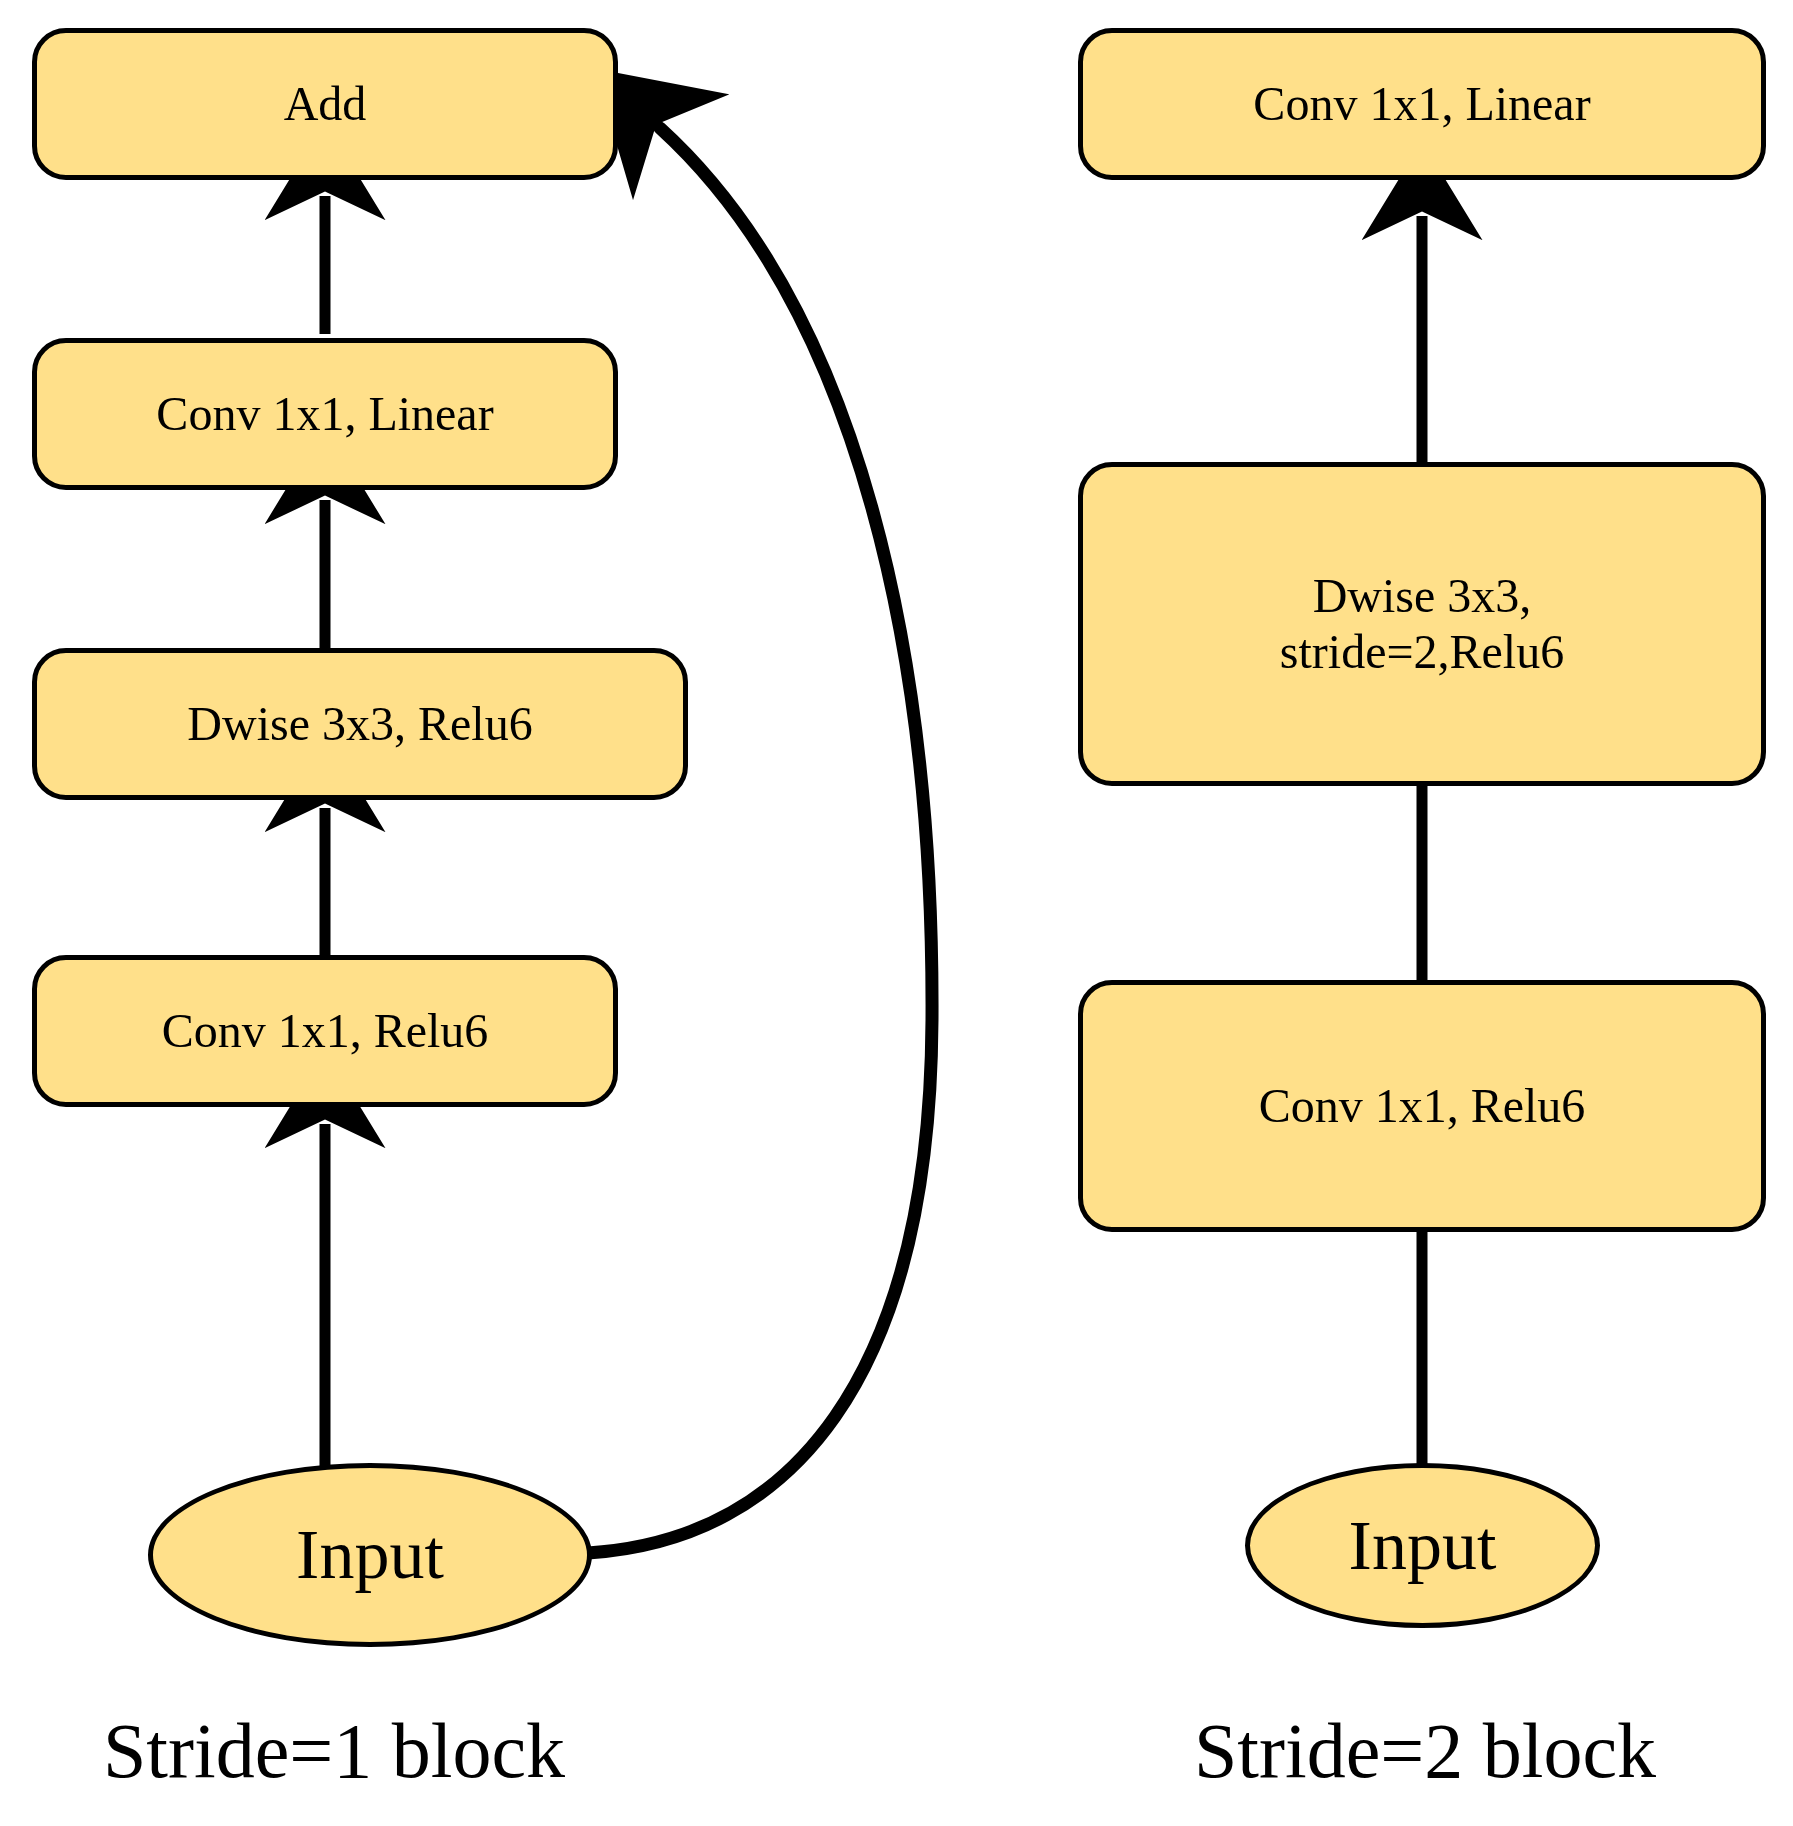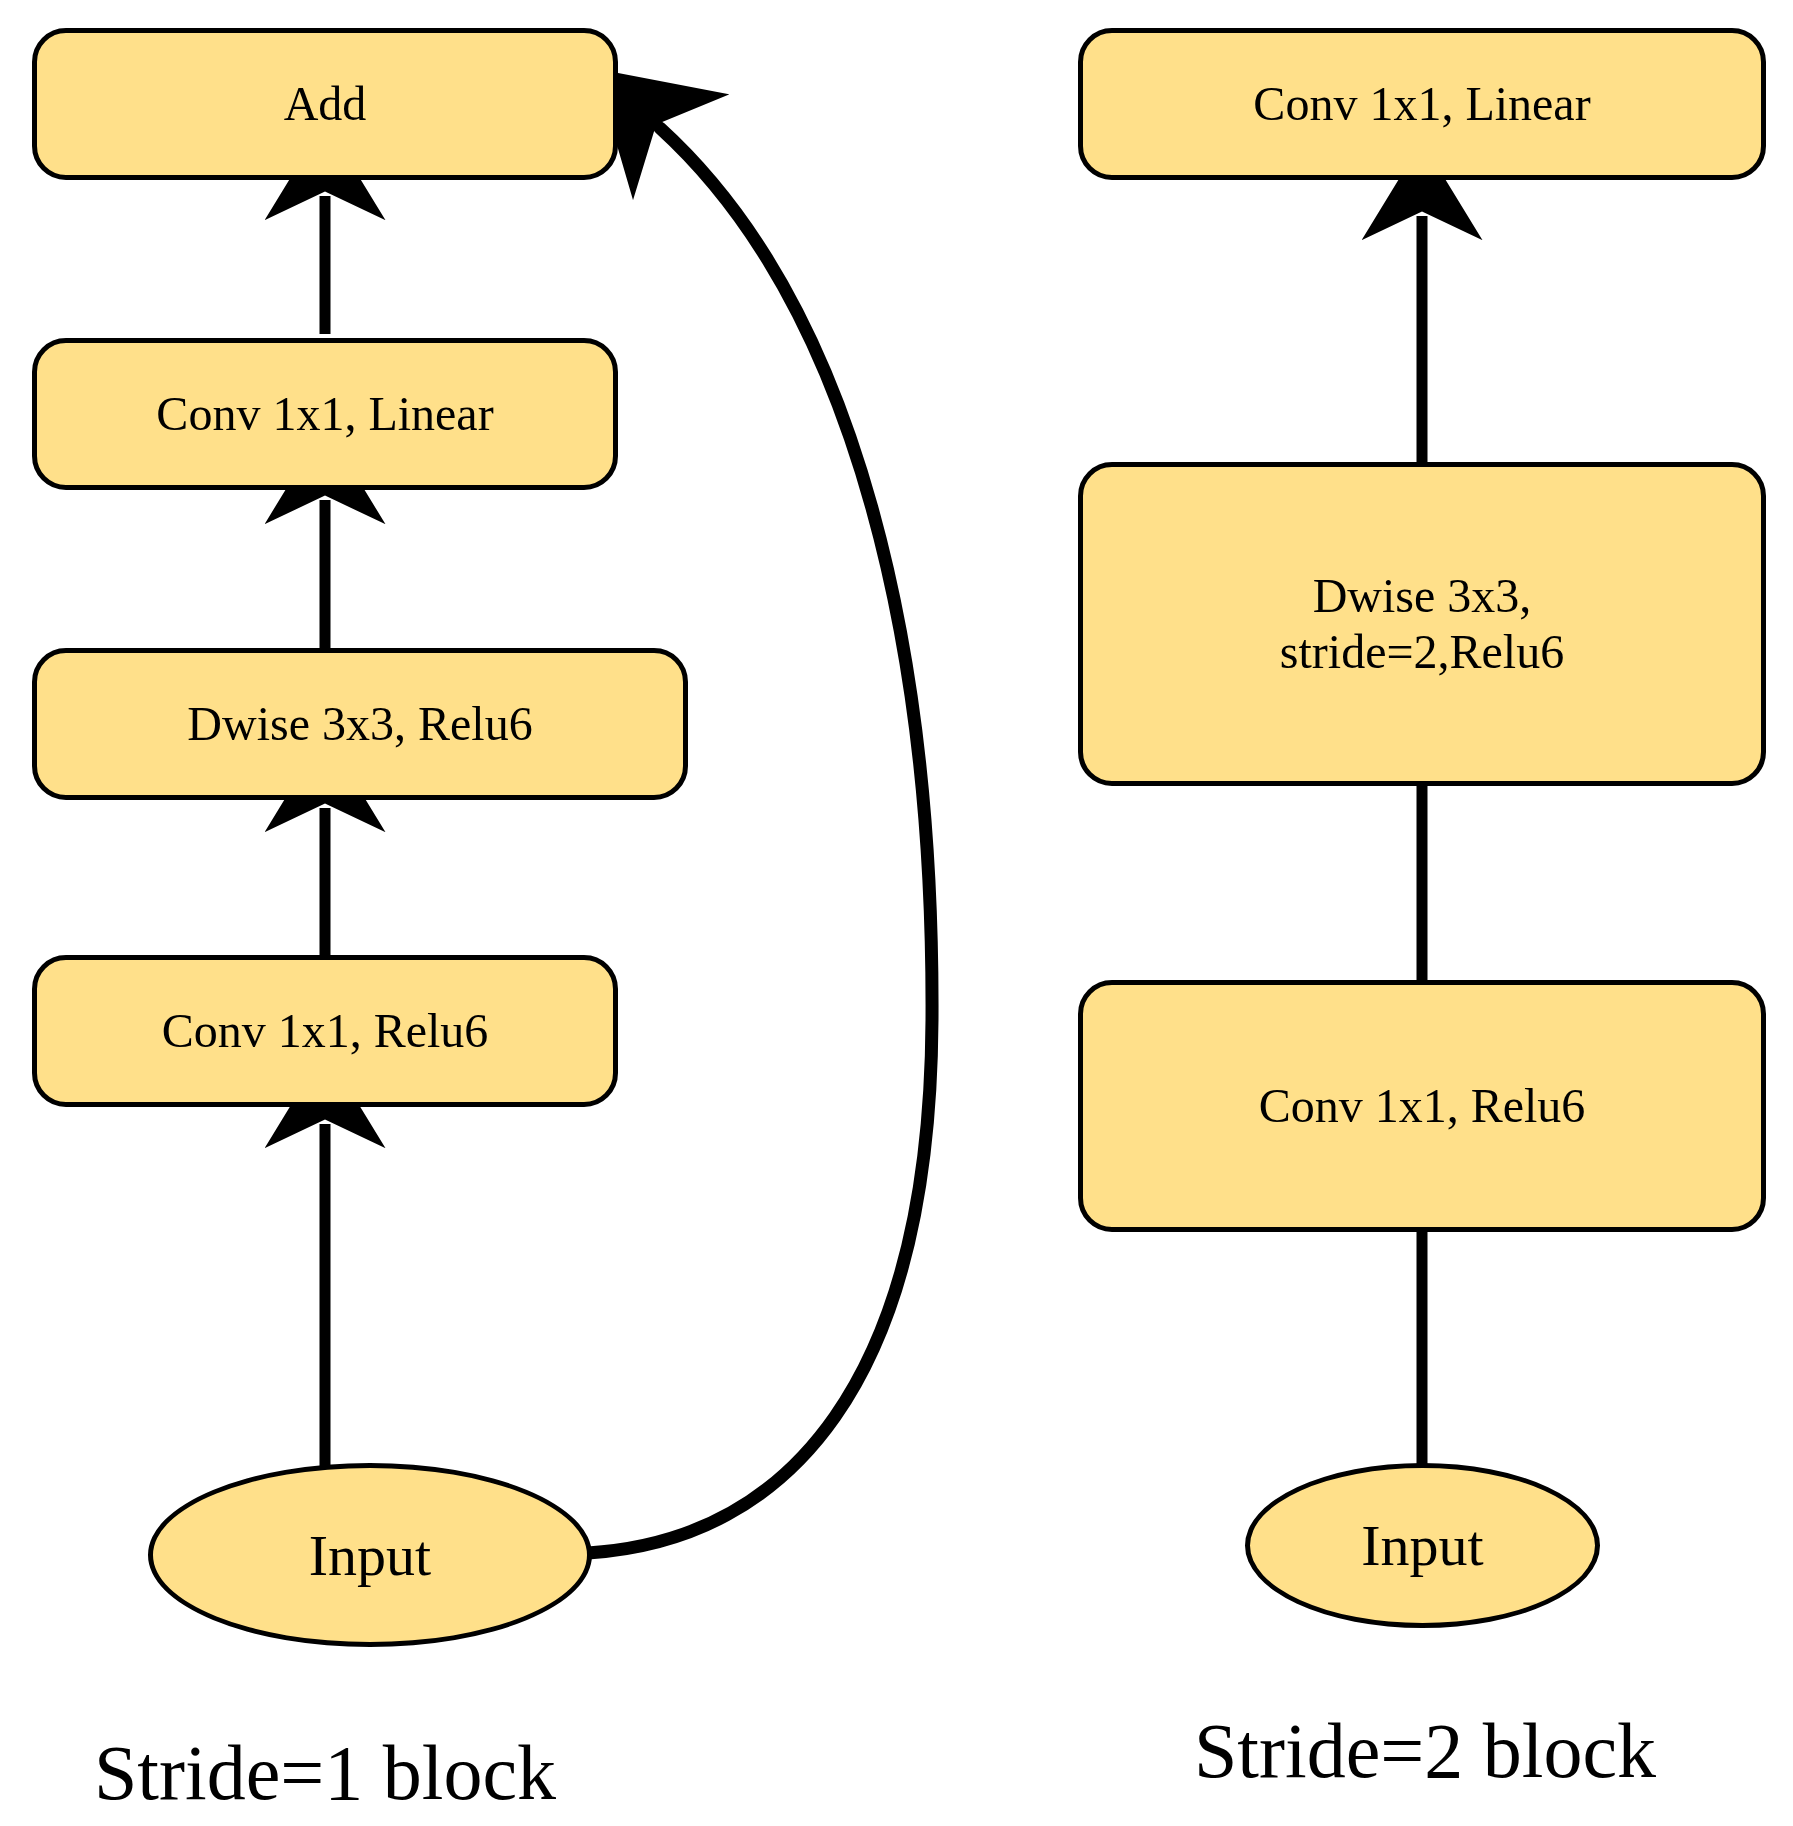--- a/index.html
+++ b/index.html
@@ -46,21 +46,21 @@
     box-sizing: border-box;
     background: #ffe08a;
     border: 5px solid #000000;
     border-radius: 50%;
     display: flex;
     align-items: center;
     justify-content: center;
     text-align: center;
     color: #000000;
     font-family: "Liberation Serif", "DejaVu Serif", serif;
-    font-size: 58px;
+    font-size: 70px;
   }
   .caption {
     position: absolute;
     color: #000000;
     font-family: "Liberation Serif", "DejaVu Serif", serif;
     font-size: 78px;
     text-align: center;
     white-space: nowrap;
   }
   .node-label {
@@ -105,21 +105,21 @@
   </div>
 
   <div class="node-box" style="left:32px; top:955px; width:586px; height:152px;">
     <span class="node-label">Conv 1x1, Relu6</span>
   </div>
 
   <div class="node-ellipse" style="left:148px; top:1463px; width:444px; height:184px;">
     <span class="node-label">Input</span>
   </div>
 
-  <div class="caption" style="left:0px; top:1706px; width:650px;margin-top:22px;">Stride=1 block</div>
+  <div class="caption" style="left:9px; top:1706px; width:650px;">Stride=1 block</div>
 
   <div class="node-box" style="left:1078px; top:28px; width:688px; height:152px;">
     <span class="node-label">Conv 1x1, Linear</span>
   </div>
 
   <div class="node-box" style="left:1078px; top:462px; width:688px; height:324px;">
     <span class="node-label">Dwise 3x3,
 stride=2,Relu6</span>
   </div>
 

